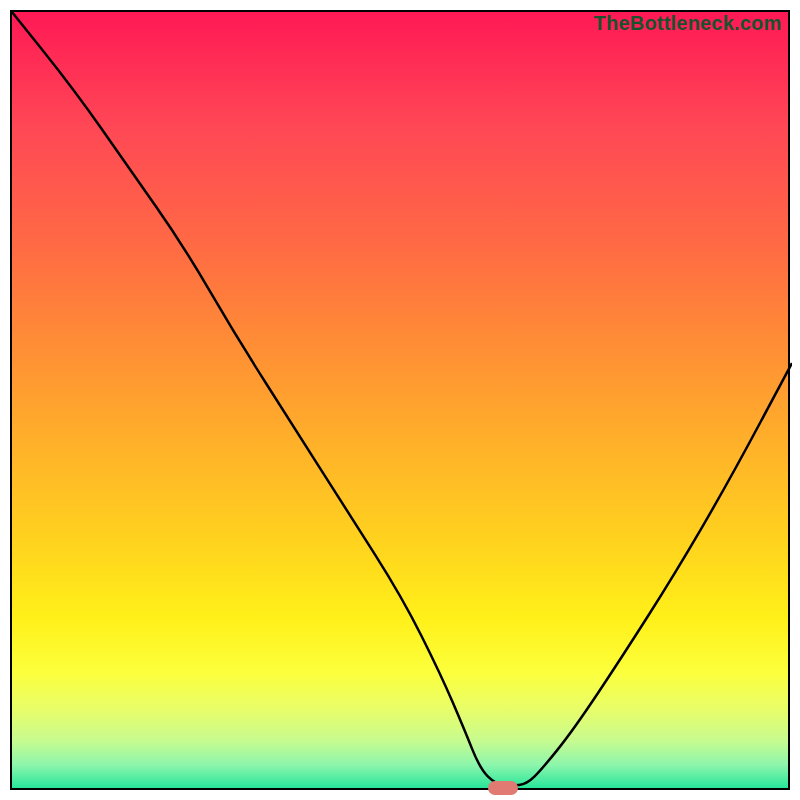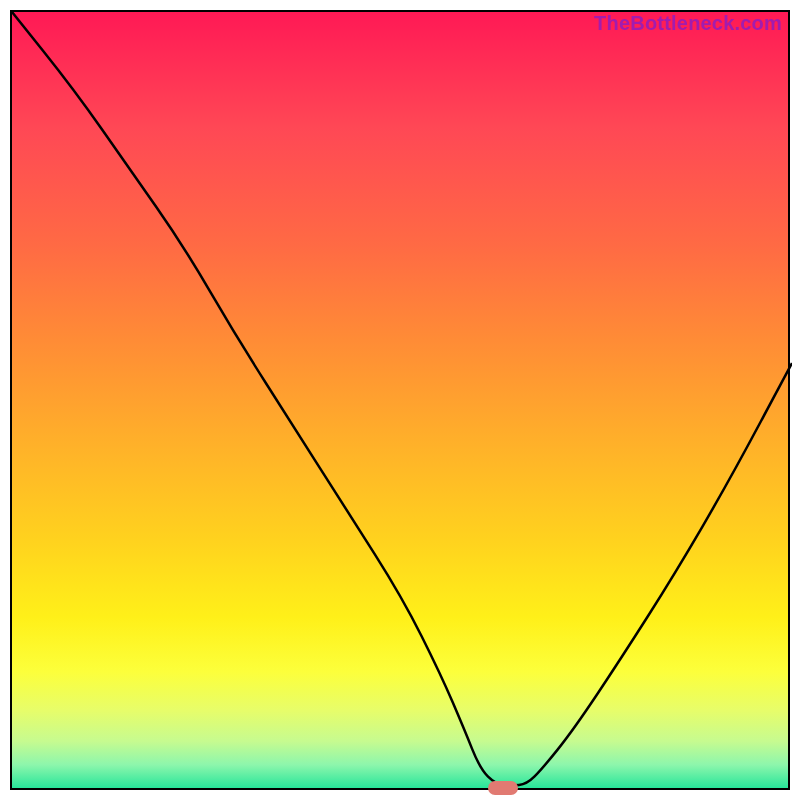--- a/index.html
+++ b/index.html
@@ -39,21 +39,21 @@
       #28e59a 100%
     );
   }
   .watermark {
     position: absolute;
     top: 12px;
     right: 18px;
     font-family: Arial, Helvetica, sans-serif;
     font-size: 20px;
     font-weight: 600;
-    color: #a21caf;
+    color: #14532d;
     letter-spacing: 0.2px;
     user-select: none;
   }
   .curve-svg {
     position: absolute;
     left: 0;
     top: 0;
     width: 780px;
     height: 780px;
     pointer-events: none;

